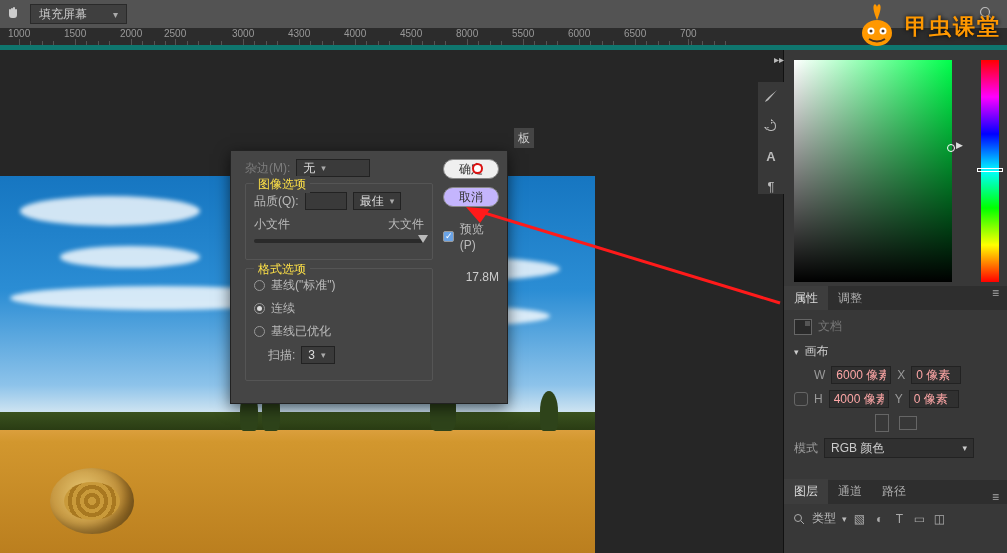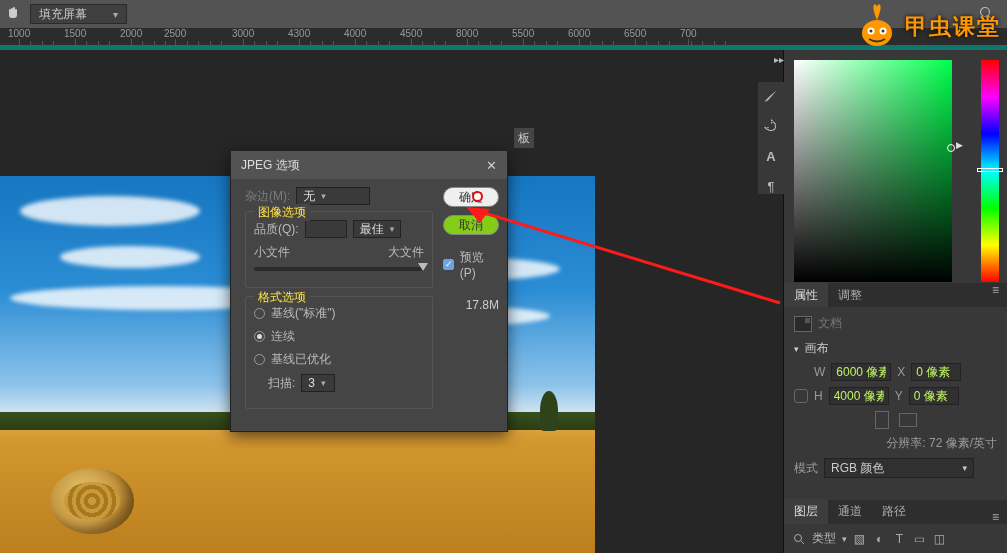--- a/index.html
+++ b/index.html
@@ -34,21 +34,21 @@
   .bale{position:absolute;left:50px;bottom:22px;width:84px;height:66px;border-radius:50%;background:radial-gradient(circle at 40% 40%,#e8c873,#b8842d 70%,#7a5416);box-shadow:inset -8px -6px 10px rgba(0,0,0,.3);}
   .bale::after{content:"";position:absolute;inset:14px;border-radius:50%;background:repeating-radial-gradient(circle,#c99a3a 0 4px,#a87820 4px 8px);}
 
   
   .dialog{position:absolute;left:230px;top:100px;width:278px;background:#454545;border:1px solid #222;box-shadow:0 4px 14px rgba(0,0,0,.6);}
   .dlg-title{height:28px;background:#535353;display:flex;align-items:center;padding:0 10px;color:#ddd;}
   .dlg-close{margin-left:auto;color:#ccc;cursor:pointer;font-size:13px;}
   .dlg-body{display:flex;}
   .dlg-left{flex:1;padding:8px 10px 14px 14px;}
   .dlg-right{width:64px;padding:8px 8px 0 0;display:flex;flex-direction:column;align-items:flex-end;gap:8px;}
-  .btn{width:56px;height:20px;background:#84cc16;color:#333;border-radius:10px;display:flex;align-items:center;justify-content:center;cursor:pointer;border:1px solid #888;}
+  .btn{width:56px;height:20px;background:#c4b5fd;color:#333;border-radius:10px;display:flex;align-items:center;justify-content:center;cursor:pointer;border:1px solid #888;}
   .btn.primary{background:#efefef;position:relative;}
   .cursor-dot{position:absolute;width:11px;height:11px;background:#fff;border:2px solid #d11;border-radius:50%;top:3px;left:28px;}
   .row{display:flex;align-items:center;gap:6px;margin-bottom:6px;color:#bbb;}
   .row.dim{color:#7d7d7d;}
   .sel{background:#3a3a3a;border:1px solid #222;height:18px;padding:0 6px;display:flex;align-items:center;gap:4px;cursor:pointer;color:#ddd;}
   .sel .chv{font-size:9px;color:#aaa;margin-left:2px;}
   .numbox{background:#3a3a3a;border:1px solid #222;height:18px;width:30px;color:#ddd;text-align:center;padding-left:40px;}
   .group{border:1px solid #555;border-radius:2px;margin:4px 0 8px 0;padding:8px 8px 10px 8px;position:relative;}
   .group .gtitle{position:absolute;top:-8px;left:8px;background:#454545;padding:0 4px;color:#fde047;}
   .slider{height:4px;background:#2a2a2a;flex:1;border-radius:2px;position:relative;}
@@ -75,21 +75,21 @@
   .hueknob{position:absolute;right:4px;top:118px;width:26px;height:4px;border:1px solid #fff;}
 
   .tabs{height:24px;background:#2e2e2e;display:flex;align-items:flex-start;}
   .tab{padding:4px 10px;color:#aaa;cursor:pointer;}
   .tab.active{background:#3d3d3d;color:#ddd;}
   .tabmenu{margin-left:auto;padding:0 8px;color:#aaa;cursor:pointer;}
 
   .props{padding:8px 10px;color:#9a9a9a;background:#383838;flex:0 0 auto;}
   .props .line{display:flex;align-items:center;gap:6px;margin-bottom:6px;}
   .props .hdr{display:flex;align-items:center;gap:6px;color:#ddd;font-size:11px;}
-  .field{background:#303030;border:1px solid #222;height:18px;padding:0 4px;color:#bef264;width:60px;}
+  .field{background:#303030;border:1px solid #222;height:18px;padding:0 4px;color:#fca5a5;width:60px;}
   .linkic{width:14px;height:14px;border:1px solid #666;border-radius:3px;}
   .iconbox{width:18px;height:16px;border:1px solid #666;display:inline-block;}
   .modebox{background:#303030;border:1px solid #222;height:20px;display:flex;align-items:center;padding:0 6px;color:#ccc;width:150px;justify-content:space-between;cursor:pointer;}
 
   .layerstabs{height:24px;background:#2e2e2e;display:flex;align-items:flex-end;margin-top:8px;}
   .layerbar{display:flex;align-items:center;gap:6px;padding:6px 8px;color:#bbb;}
   .smallic{width:14px;height:14px;color:#aaa;display:inline-flex;align-items:center;justify-content:center;}
 
   
   .logo{position:absolute;right:6px;top:0;height:54px;display:flex;align-items:center;gap:4px;z-index:20;}
@@ -219,24 +219,20 @@
       <div class="tree" style="left:430px;width:26px;height:52px;"></div>
       <div class="tree" style="left:540px;"></div>
       <div class="bale"></div>
     </div>
 
     <div class="tabstub">
         <span>板</span>
       </div>
 
     <div class="dialog">
-      <div class="dlg-title">
-        <span>JPEG 选项</span>
-        <span class="dlg-close">✕</span>
-      </div>
       <div class="dlg-body">
         <div class="dlg-left">
           <div class="row dim">
             <span>杂边(M):</span>
             <div class="sel" style="width:74px;">
               <span>无</span>
               <span class="chv">▾</span>
             </div>
           </div>
 
@@ -363,23 +359,20 @@
         <span class="linkic"></span>
         <span>H</span>
         <input class="field" value="4000 像素" style="">
         <span>Y</span>
         <input class="field" style="width: 50px;" value="0 像素">
       </div>
       <div class="line" style="justify-content:center;gap:10px;margin:6px 0;">
         <span class="iconbox" style="width:14px;height:18px;"></span>
         <span class="iconbox" style="width:18px;height:14px;"></span>
       </div>
-      <div class="line" style="justify-content:flex-end;">
-        <span>分辨率: 72 像素/英寸</span>
-      </div>
       <div class="line">
         <span>模式</span>
         <div class="modebox">
           <span>RGB 颜色</span>
           <span style="font-size:9px;">▾</span>
         </div>
       </div>
     </div>
 
     <div class="layerstabs">

